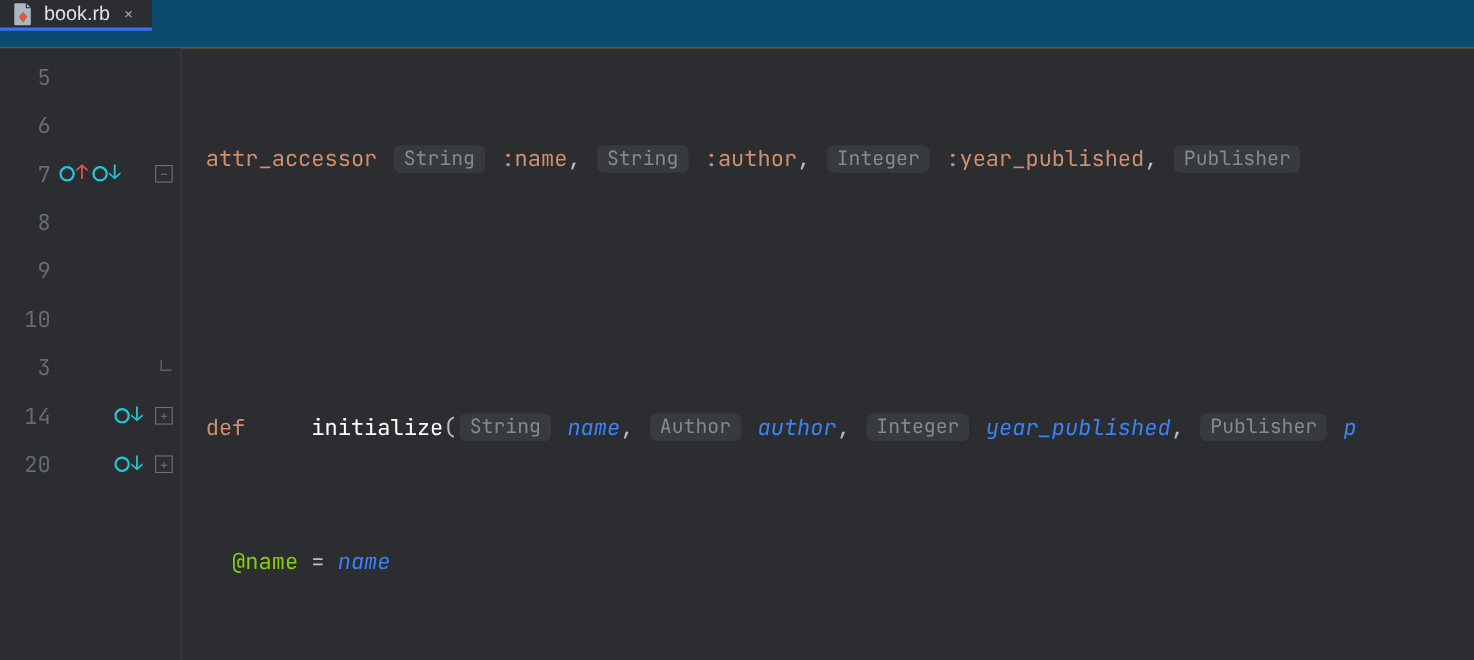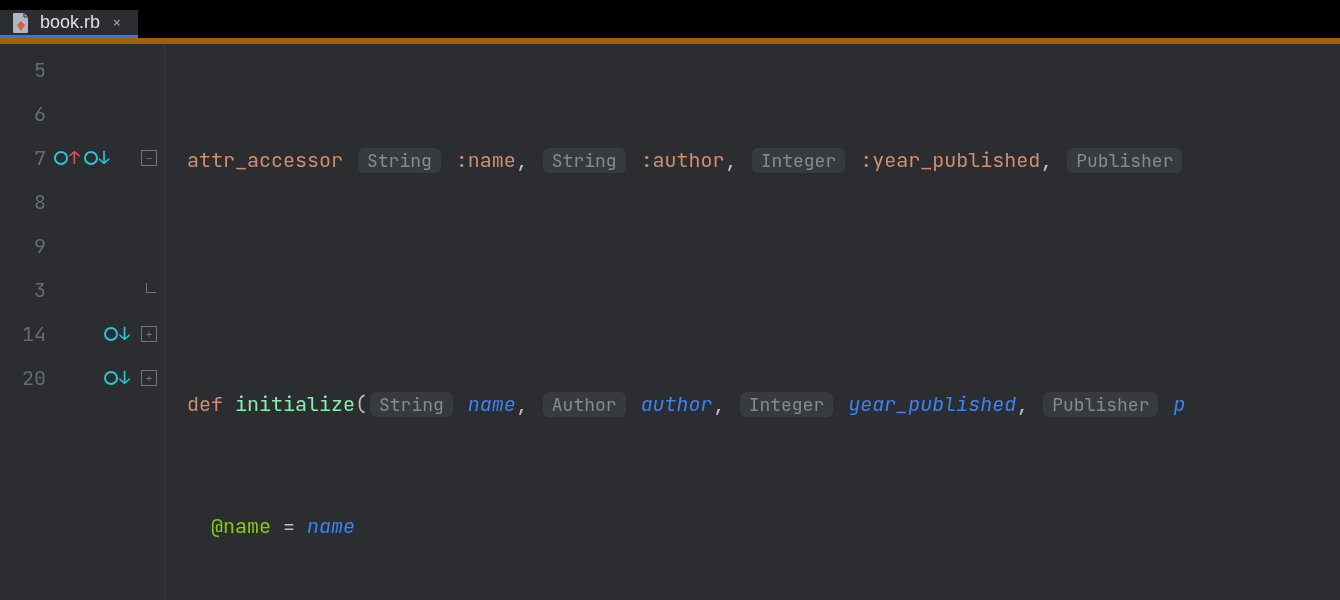--- a/index.html
+++ b/index.html
@@ -5,24 +5,24 @@
   * { margin: 0; padding: 0; box-sizing: border-box; }
   html, body { width: 1340px; height: 600px; overflow: hidden; }
   body {
     background: #2b2d30;
     font-family: 'JetBrains Mono', 'Menlo', 'Consolas', monospace;
     font-size: 20px;
     color: #bcbec4;
   }
   .tab-bar {
     height: 44px;
-    background: #000000;
-    display: flex;
-    align-items: flex-end;
-    border-bottom: 6px solid #a16207;
+    background: #0c4a6e;
+    display: flex;
+    align-items: flex-start;
+    border-bottom: 1px solid #a16207;
   }
   .tab {
     display: flex;
     align-items: center;
     padding: 0 14px 0 12px;
     background: #2b2d30;
     border-bottom: 3px solid #3574f0;
     gap: 10px;
     position: relative;
     cursor: pointer;
@@ -98,33 +98,33 @@
     width: 14px; height: 14px; border: 2.5px solid; border-radius: 50%;
     display:inline-block;
   }
   .arrow-up, .arrow-down {
     font-size: 18px; line-height: 1;
   }
   .cyan { color: #25c7d9; }
   .red { color: #e35252; }
   .code {
     flex: 1;
-    padding-top: 16px;
+    padding-top: 0;
     overflow: hidden;
     white-space: pre;
   }
   .cline {
     height: 44px;
     display: flex;
     align-items: center;
     padding-left: 22px;
     white-space: pre;
   }
   .kw { color: #cf8e6d; }
-  .ident { color: #86efac; }
+  .ident { color: #ffffff; margin-left: 48px; }
   .param { color: #3b82f6; font-style: italic; }
   .sym { color: #cf8e6d; }
   .ivar { color: #84cc16; }
   .punct { color: #bcbec4; }
   .hint {
     background: #373a3e;
     color: #868a91;
     border-radius: 6px;
     padding: 1px 9px;
     font-size: 18px;
@@ -183,20 +183,25 @@
         <span class="lineno">8</span>
         <span class="marks"></span>
         <span class="fold-col"></span>
       </div>
     <div class="gline">
         <span class="lineno">9</span>
         <span class="marks"></span>
         <span class="fold-col"></span>
       </div>
     <div class="gline">
+        <span class="lineno">10</span>
+        <span class="marks"></span>
+        <span class="fold-col"></span>
+      </div>
+    <div class="gline">
         <span class="lineno">3</span>
         <span class="marks"></span>
         <span class="fold-col">
           <span class="fold end"></span>
         </span>
       </div>
     <div class="gline">
       <span class="lineno">14</span>
       <span class="marks" style="justify-content:flex-end; padding-right:4px;">
         <span class="override">

